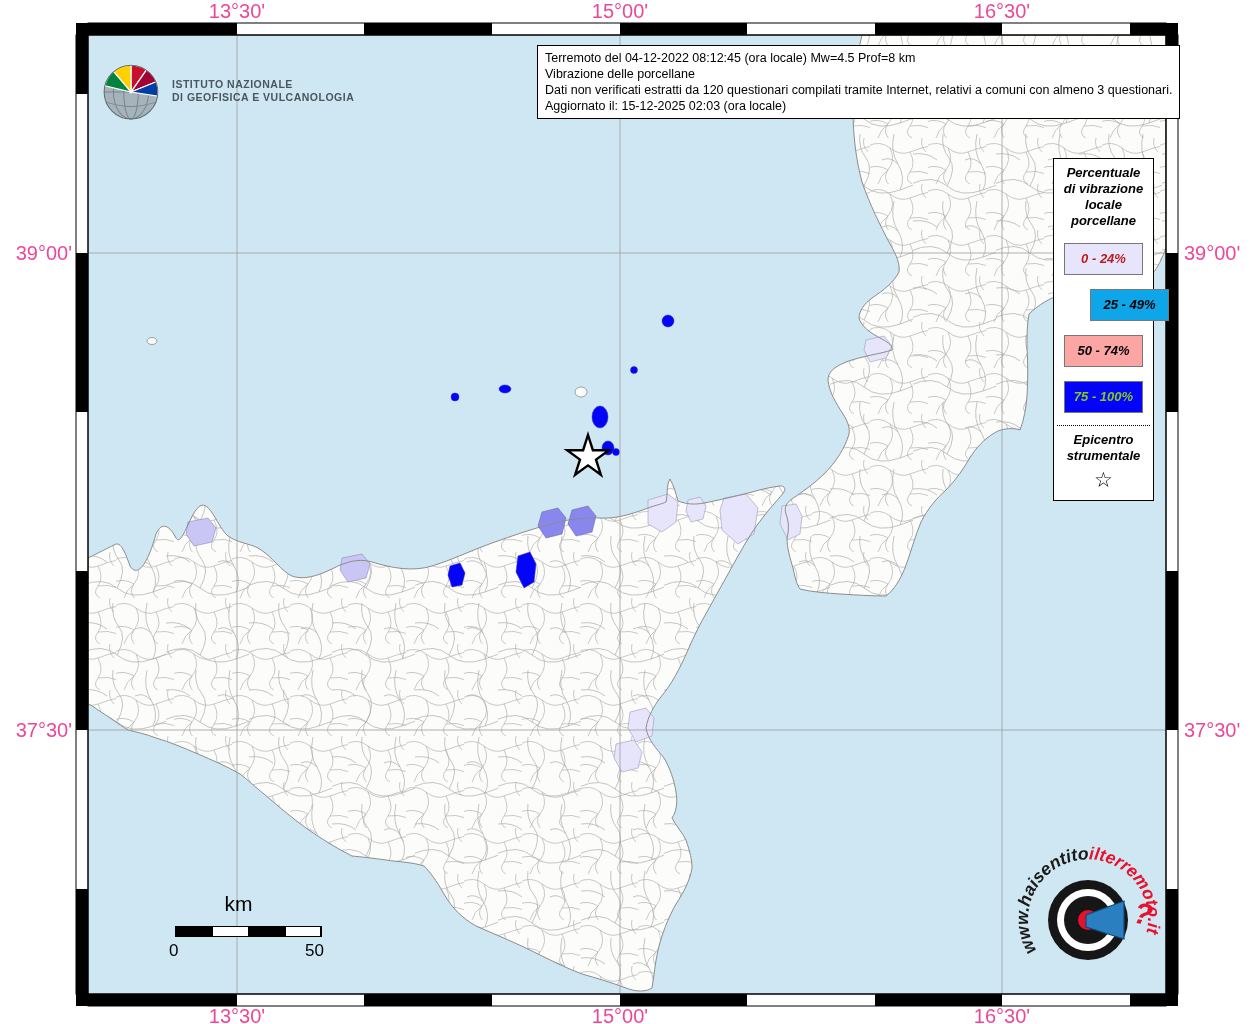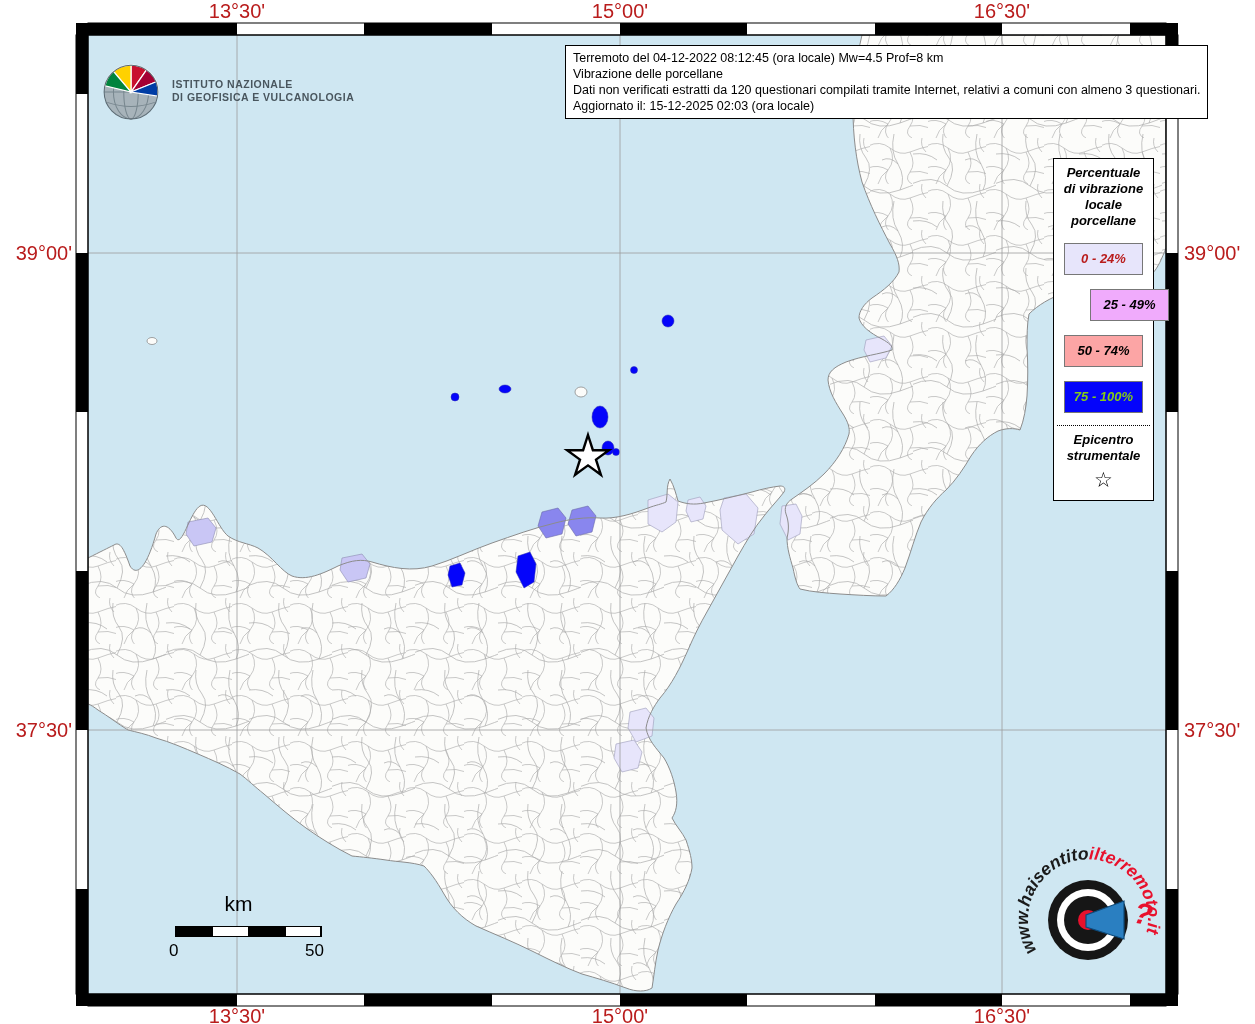--- a/index.html
+++ b/index.html
@@ -1,22 +1,22 @@
 <!DOCTYPE html>
 <html><head>
 <meta charset="utf-8">
 <style>
   html,body{margin:0;padding:0;}
   body{width:1255px;height:1024px;position:relative;background:#ffffff;overflow:hidden;
        font-family:"Liberation Sans", sans-serif;}
   #mapsvg{position:absolute;left:0;top:0;}
-  .axis-label{position:absolute;font-size:20px;color:#b91c1c;text-align:center;width:90px;line-height:22px;}
+  .axis-label{position:absolute;font-size:20px;color:#ec4899;text-align:center;width:90px;line-height:22px;}
   .axis-label.side{width:66px;}
   .info-box{position:absolute;left:537px;top:45px;background:#fff;border:1px solid #000;
-            padding:4px 7px;font-size:12.5px;line-height:16px;white-space:nowrap;margin-left:28px;}
+            padding:4px 7px;font-size:12.5px;line-height:16px;white-space:nowrap;}
   .ingv{position:absolute;left:100px;top:60px;display:flex;align-items:center;}
   .ingv-text{margin-left:10px;font-size:10.5px;font-weight:bold;color:#49565e;
              letter-spacing:0.5px;line-height:13px;}
   .legend{position:absolute;left:1053px;top:158px;width:99px;background:#fff;border:1px solid #000;
           text-align:center;font-weight:bold;font-size:13px;padding:6px 0 8px 0;font-style:italic;}
   .legend-title div{line-height:16px;}
   .swatch{width:77px;height:30px;line-height:30px;margin:14px auto 0 auto;border:1px solid #777;
           font-size:13px;font-weight:bold;}
   .legend-sep{border:none;border-top:1px dotted #000;margin:12px 3px 6px 3px;}
   .legend-epi div{line-height:16px;}
@@ -191,21 +191,21 @@
 </div>
 
 <div class="legend">
   <div class="legend-title">
     <div>Percentuale</div>
     <div>di vibrazione</div>
     <div>locale</div>
     <div>porcellane</div>
   </div>
   <div class="swatch" style="background-color: rgb(231, 229, 251); color: #b91c1c;">0 - 24%</div>
-  <div class="swatch" style="background-color: #f0abfc; color: rgb(0, 0, 0); margin-left: 36px;">25 - 49%</div>
+  <div class="swatch" style="background-color: #0ea5e9; color: rgb(0, 0, 0); margin-left: 36px;">25 - 49%</div>
   <div class="swatch" style="background-color: #fca5a5; color: rgb(0, 0, 0);">50 - 74%</div>
   <div class="swatch" style="background-color: rgb(4, 4, 251); color: #84cc16;">75 - 100%</div>
   <hr class="legend-sep">
   <div class="legend-epi">
     <div>Epicentro</div>
     <div>strumentale</div>
   </div>
   <div class="legend-star">☆</div>
 </div>
 

